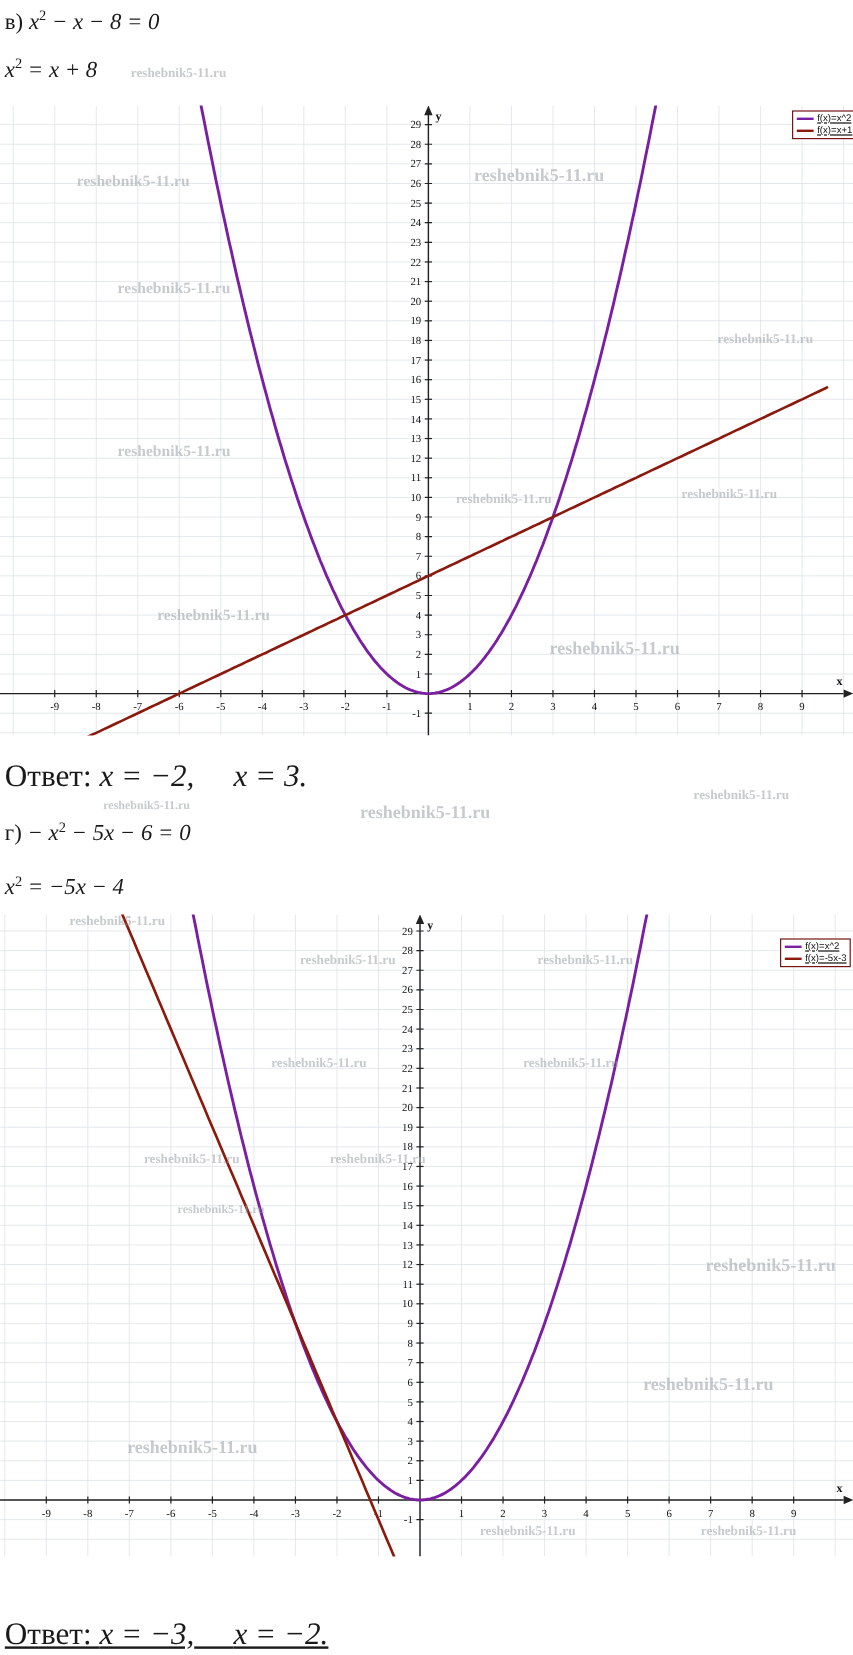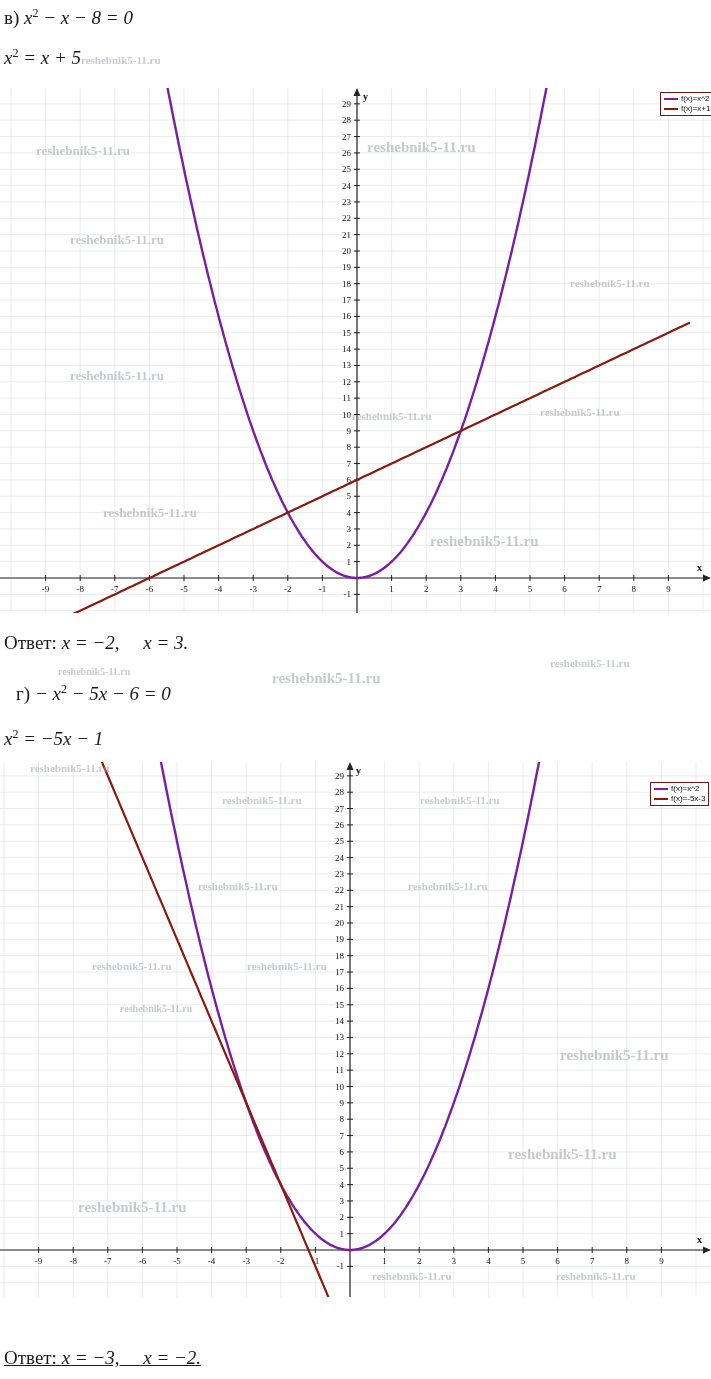--- a/index.html
+++ b/index.html
@@ -3,41 +3,41 @@
 <meta charset="utf-8">
 <style>
   html,body{margin:0;padding:0;background:#ffffff;}
   body{width:711px;height:1379px;font-family:"Liberation Serif",serif;color:#111;position:relative;overflow:hidden;}
   .eq{font-family:"Liberation Serif",serif;font-size:19px;color:#1a1a1a;}
   .eq i{font-style:italic;}
   .sup{font-size:12px;vertical-align:super;}
   .line1{position:absolute;left:4px;top:6px;}
   .line2{position:absolute;left:4px;top:46px;}
   .line3{position:absolute;left:4px;top:632px;}
-  .line4{position:absolute;left:4px;top:682px;margin-left:12px;}
+  .line4{position:absolute;left:4px;top:682px;}
   .line5{position:absolute;left:4px;top:727px;}
   .line6{position:absolute;left:4px;top:1347px;text-decoration:underline;}
-  .ans{font-size:19px;}
-  .wm{position:absolute;color:#9aa0a6;opacity:.55;font-family:"Liberation Serif",serif;font-weight:bold;white-space:nowrap;pointer-events:none;}
+  .ans{font-size:26px;}
+  .wm{position:absolute;color:#9aa0a6;opacity:.55;font-family:"Liberation Serif",serif;font-weight:bold;white-space:nowrap;pointer-events:none;padding-left:28px;}
   .plot{position:absolute;left:0;}
   .legend{position:absolute;border:1px solid #7a1414;background:#fff;padding:1px 3px;font-family:"Liberation Sans",sans-serif;font-size:8px;line-height:10px;color:#111;}
-  .legend .row{display:flex;align-items:center;gap:3px;white-space:nowrap;}
+  .legend .row{display:flex;align-items:center;gap:3px;white-space:nowrap;text-decoration:underline;}
   .legend .sw{display:inline-block;width:14px;height:2px;}
   .sw-p{background:#7b1fa2;}
   .sw-l{background:#8b1a0d;}
 </style>
 </head>
 <body>
 
 <div class="line1 eq">
   <span>в)</span>
   <i>x</i><span class="sup">2</span><i> − x − 8 = 0</i>
 </div>
 <div class="line2 eq">
-  <i>x</i><span class="sup">2</span><i> = x + 5</i><span class="wm" style="position:static;font-size:11px;">reshebnik5-11.ru</span>
+  <i>x</i><span class="sup">2</span><i> = x + 8</i><span class="wm" style="position:static;font-size:11px;">reshebnik5-11.ru</span>
 </div>
 
 <div class="plot" id="chart1" style="top:88px;width:711px;height:525px;">
   <svg width="711" height="525" id="svg1">
       <g>
         <line x1="11" x2="11" y1="0" y2="525" stroke="#dfe3ea" stroke-width="0.7"></line>
         <line x1="45.599999999999966" x2="45.599999999999966" y1="0" y2="525" stroke="#dfe3ea" stroke-width="0.7"></line>
         <line x1="80.19999999999999" x2="80.19999999999999" y1="0" y2="525" stroke="#dfe3ea" stroke-width="0.7"></line>
         <line x1="114.79999999999998" x2="114.79999999999998" y1="0" y2="525" stroke="#dfe3ea" stroke-width="0.7"></line>
         <line x1="149.39999999999998" x2="149.39999999999998" y1="0" y2="525" stroke="#dfe3ea" stroke-width="0.7"></line>
@@ -209,21 +209,21 @@
 
 <div class="line3 eq ans">
   <span>Ответ: </span><i>x = −2,</i>&nbsp;&nbsp;&nbsp;&nbsp;&nbsp;<i>x = 3.</i>
 </div>
 
 <div class="line4 eq">
   <span>г)</span>
   <i>− x</i><span class="sup">2</span><i> − 5x − 6 = 0</i>
 </div>
 <div class="line5 eq">
-  <i>x</i><span class="sup">2</span><i> = −5x − 1</i>
+  <i>x</i><span class="sup">2</span><i> = −5x − 4</i>
 </div>
 
 <div class="plot" id="chart2" style="top:762px;width:711px;height:535px;">
   <svg width="711" height="535" id="svg2">
       <g>
         <line x1="4" x2="4" y1="0" y2="535" stroke="#dfe3ea" stroke-width="0.7"></line>
         <line x1="38.599999999999966" x2="38.599999999999966" y1="0" y2="535" stroke="#dfe3ea" stroke-width="0.7"></line>
         <line x1="73.19999999999999" x2="73.19999999999999" y1="0" y2="535" stroke="#dfe3ea" stroke-width="0.7"></line>
         <line x1="107.79999999999998" x2="107.79999999999998" y1="0" y2="535" stroke="#dfe3ea" stroke-width="0.7"></line>
         <line x1="142.39999999999998" x2="142.39999999999998" y1="0" y2="535" stroke="#dfe3ea" stroke-width="0.7"></line>

